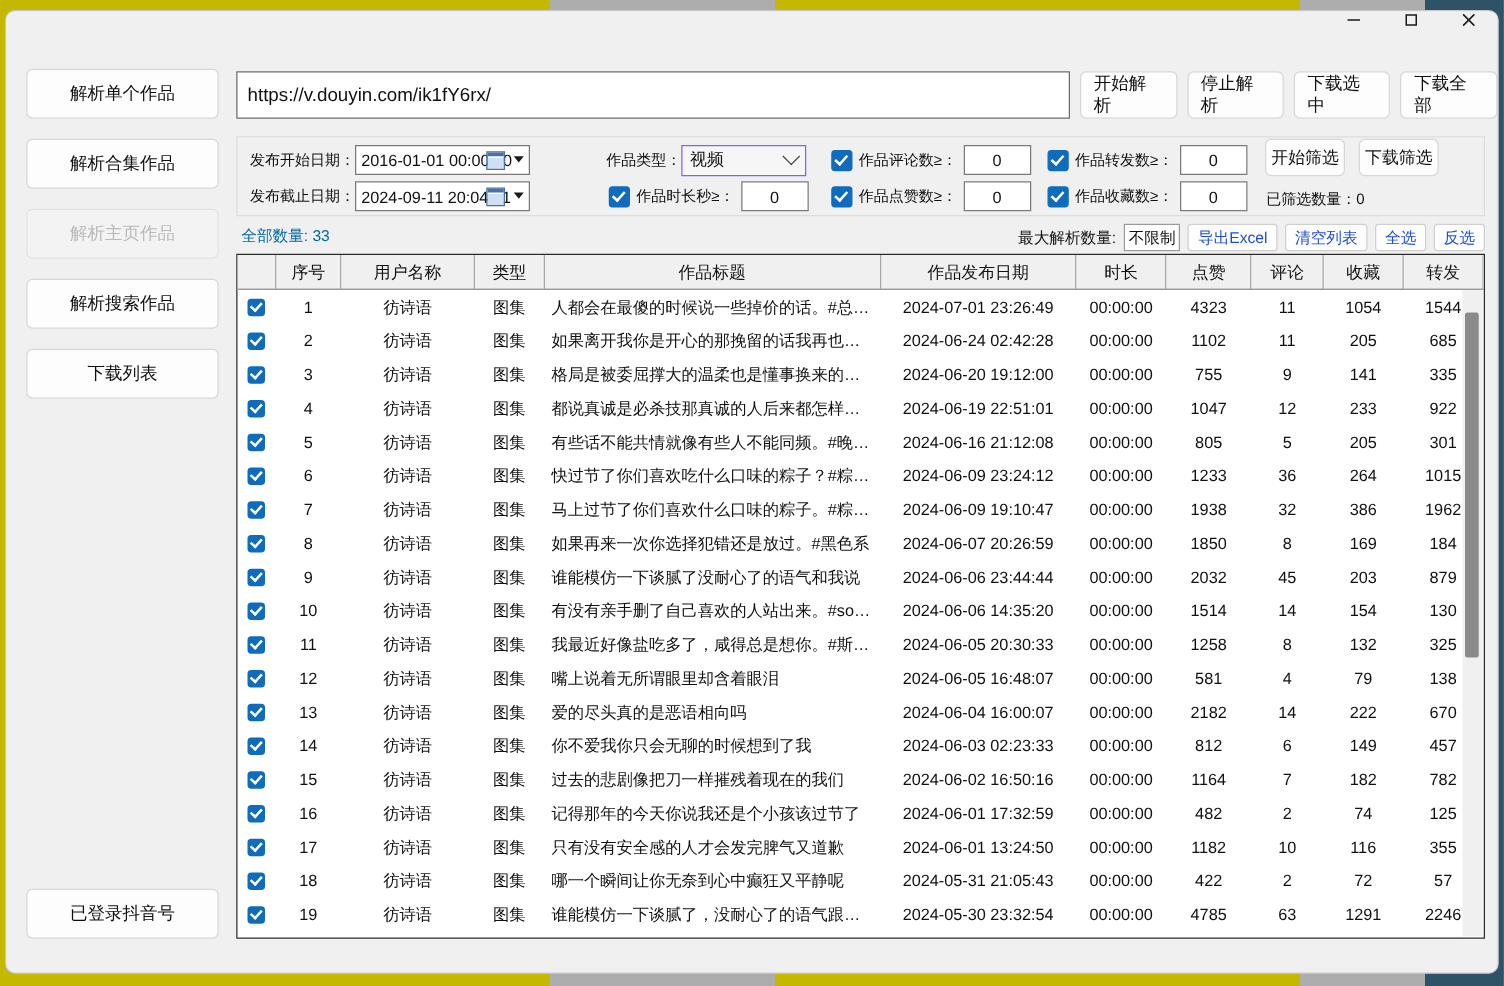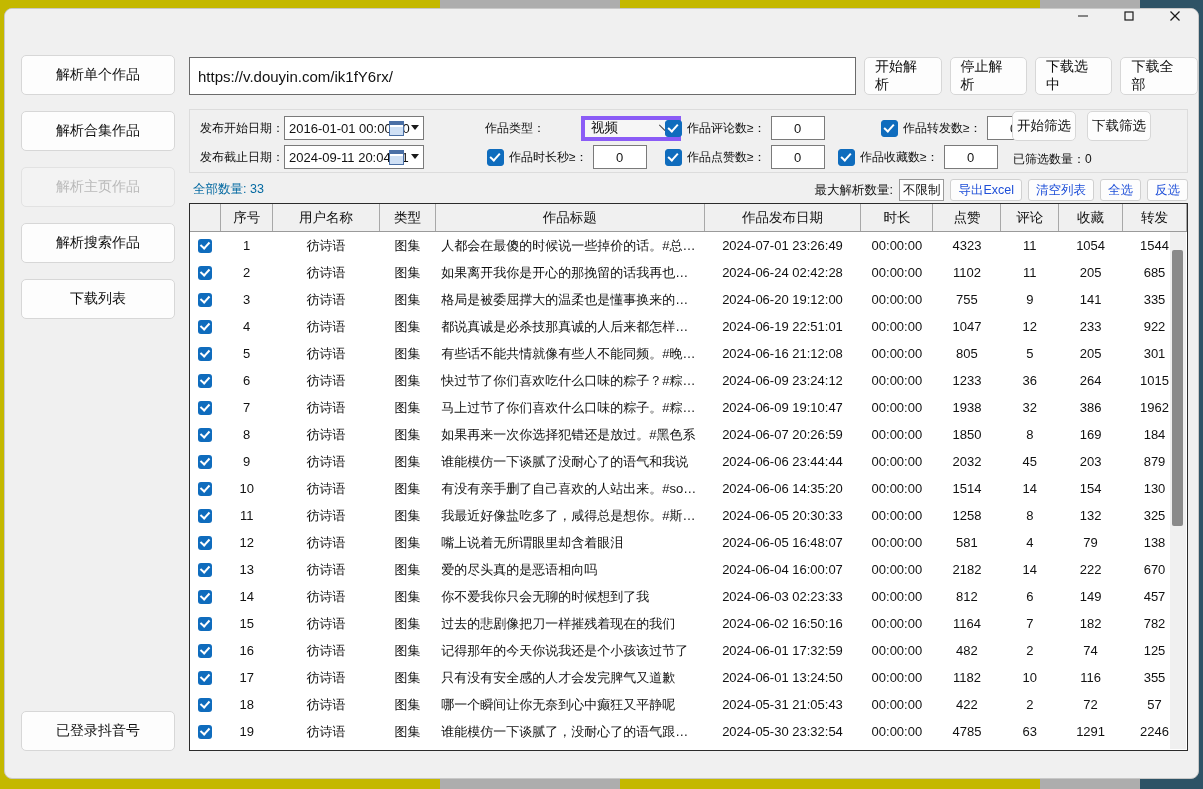--- a/index.html
+++ b/index.html
@@ -127,27 +127,26 @@
   }
   .date-box .arrow {
     position: absolute; right: 4px; top: 8px;
     width: 0; height: 0;
     border-left: 4px solid transparent;
     border-right: 4px solid transparent;
     border-top: 5px solid #1a1a1a;
   }
   .sel-box {
     width: 100px; height: 25px;
-    border: 4px solid #8b5cf6;
+    border: 1px solid #8b5cf6;
     background: #f6f6f6;
     display: flex; align-items: center; justify-content: space-between;
     padding: 0 6px;
     font-size: 13.5px; color: #111;
     box-sizing: border-box;
-    margin-left: 36px;
   }
   .sel-box .chev {
     width: 9px; height: 9px;
     border-right: 1.4px solid #444;
     border-bottom: 1.4px solid #444;
     transform: rotate(45deg) translate(-2px,-2px);
   }
   .num-box {
     width: 54px; height: 24px;
     border: 1px solid #7a7a7a;
@@ -371,21 +370,21 @@
     </div>
 
     <div class="frow" style="left:475px; top:34px; gap:5px;">
       <span class="cb"></span>
       <span class="flabel">作品点赞数≥：</span>
       <div class="num-box">
           <span>0</span>
         </div>
     </div>
 
-    <div class="frow" style="left:648px; top:5px; gap:5px;margin-left:43px;">
+    <div class="frow" style="left:648px; top:5px; gap:5px;">
       <span class="cb"></span>
       <span class="flabel">作品转发数≥：</span>
       <div class="num-box">
           <span>0</span>
         </div>
     </div>
 
     <div class="frow" style="left:648px; top:34px; gap:5px;">
       <span class="cb"></span>
       <span class="flabel">作品收藏数≥：</span>

